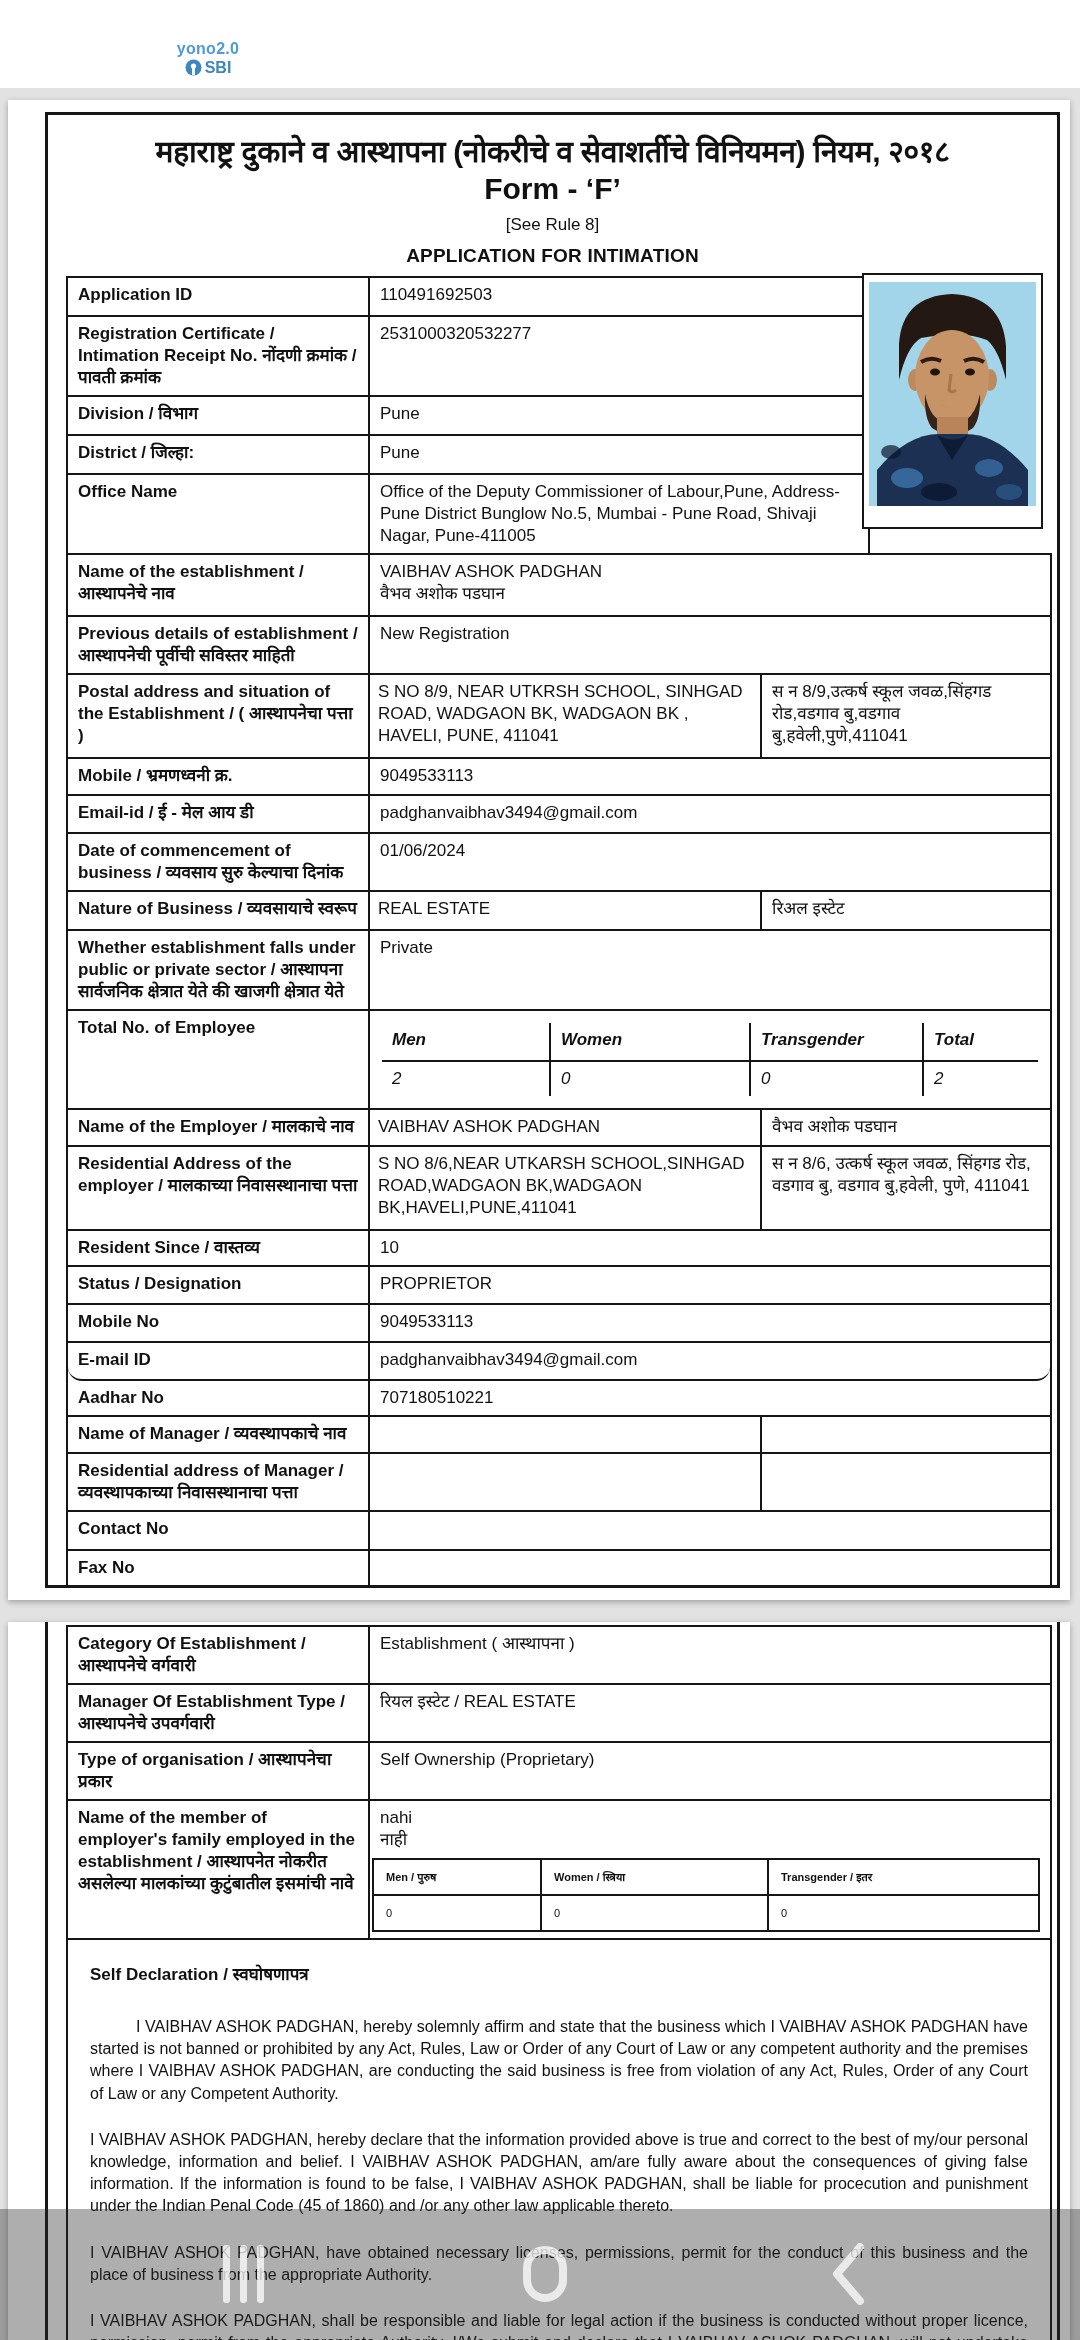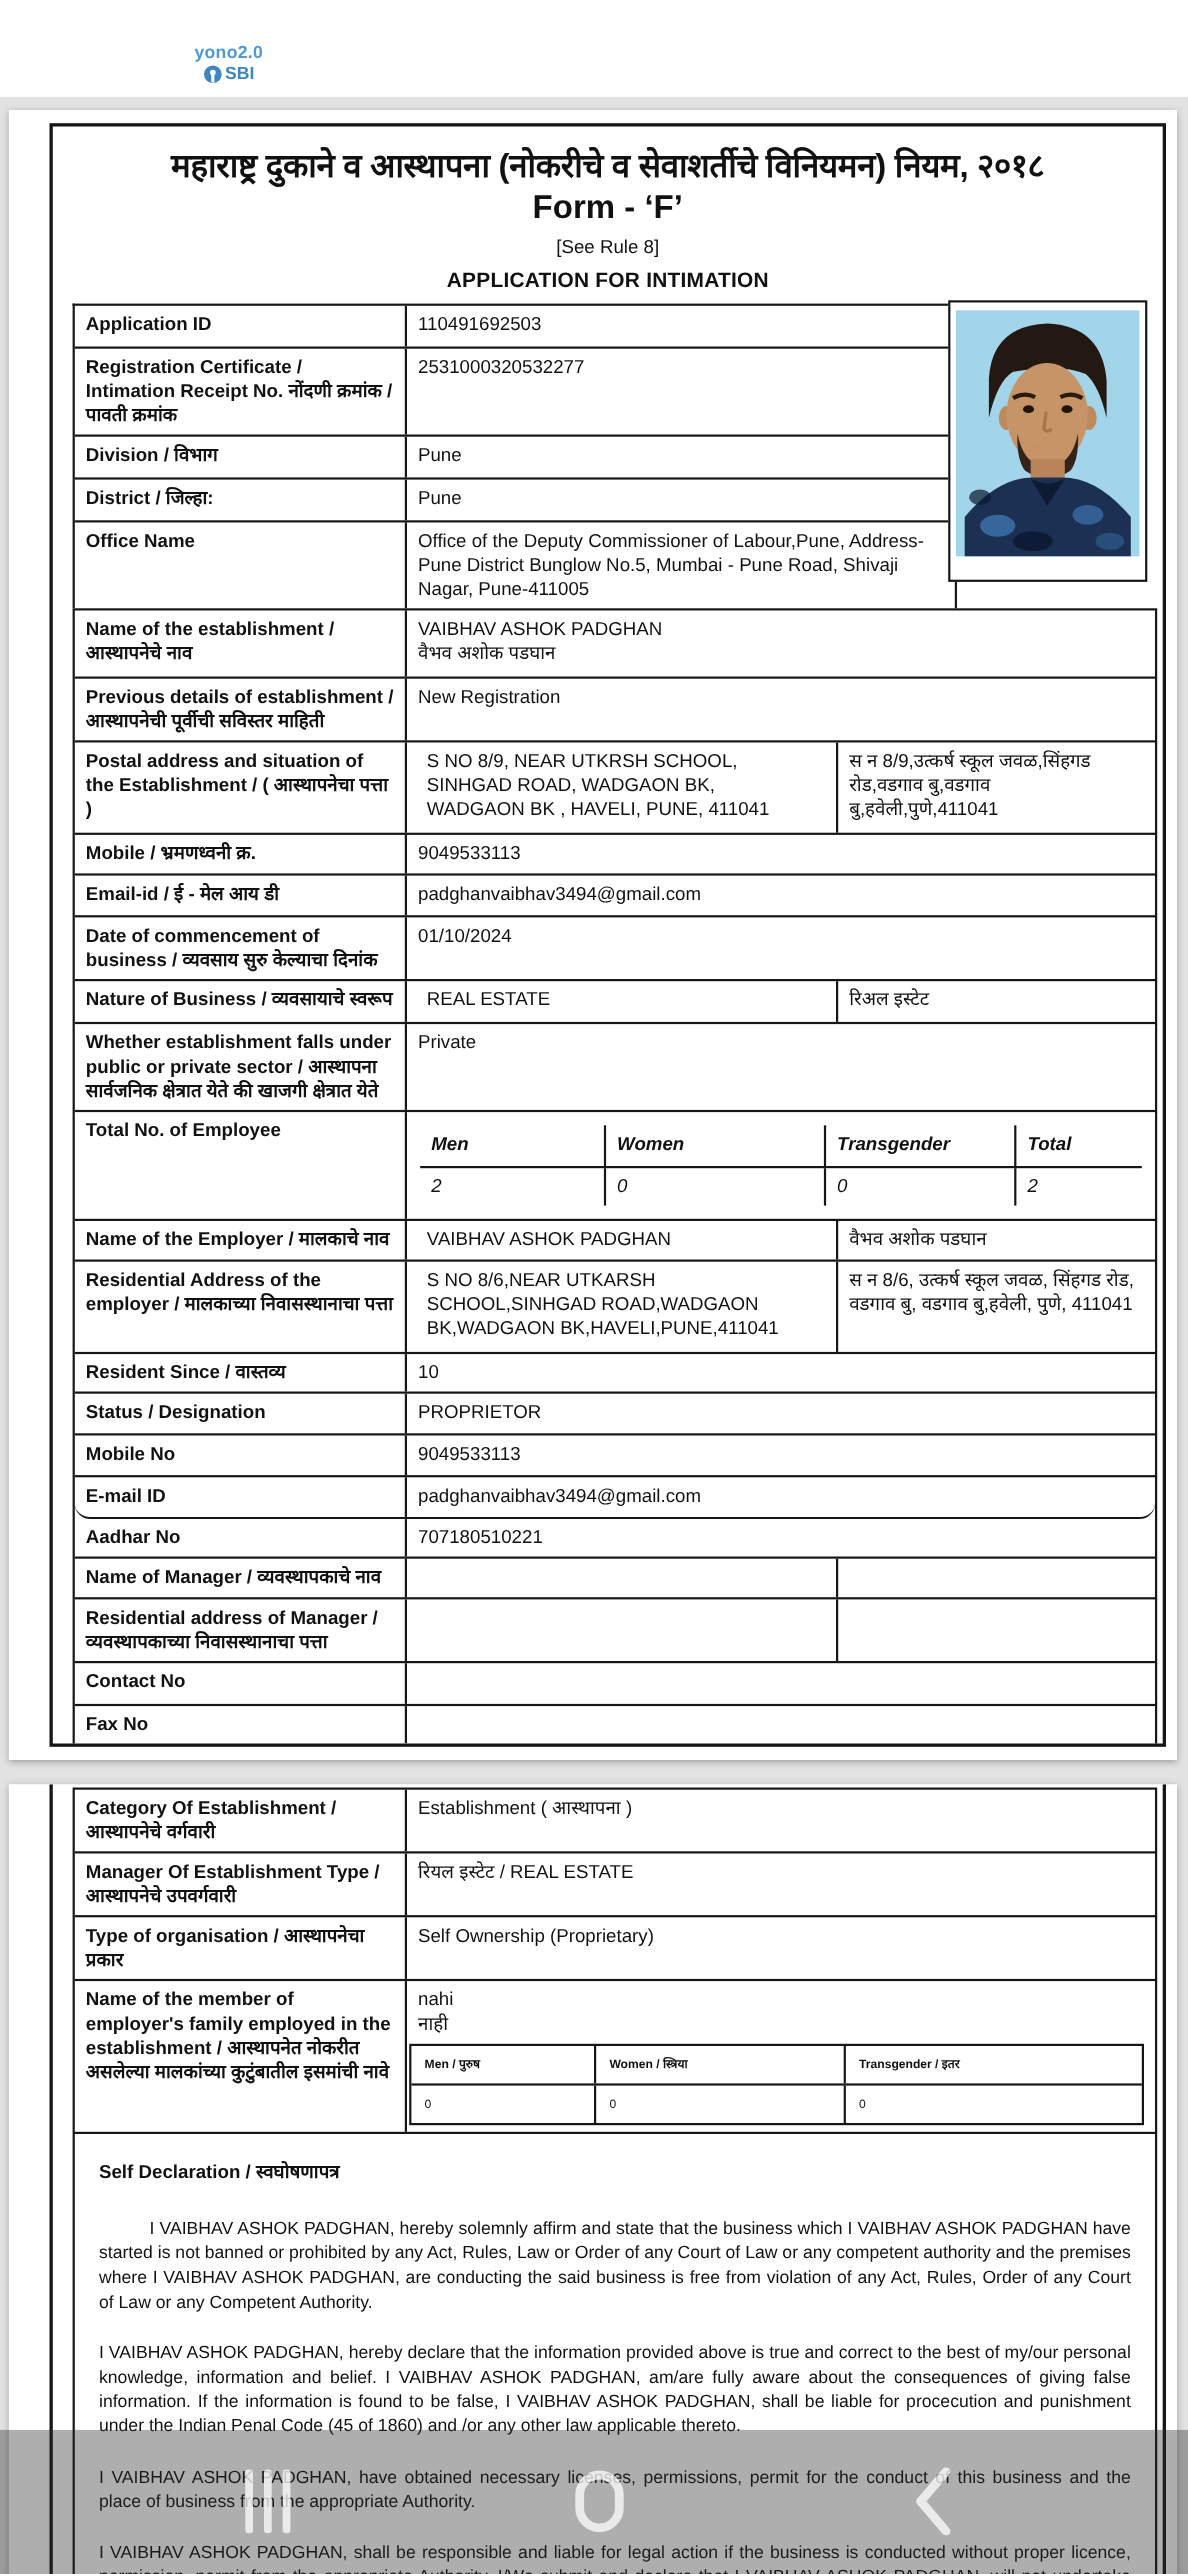--- a/index.html
+++ b/index.html
@@ -34,21 +34,21 @@
   .tbl-top{width:804px;border-bottom:none;}
   .tbl-main{width:986px;}
   .tbl-p2{width:986px;margin:3px 5px 0 18px;}
   .row{display:flex;border-bottom:2px solid #161616;box-sizing:border-box;}
   .row:last-child{border-bottom:none;}
   .tbl-main .row:last-child{border-bottom:2px solid #161616;}
   .cell{box-sizing:border-box;padding:6px 10px;font-size:17px;line-height:22px;}
   .lab{width:302px;border-right:2px solid #161616;font-weight:bold;flex:none;}
   .val{flex:1;display:flex;flex-direction:column;justify-content:flex-start;}
   .vsplit{flex:1;display:flex;padding:0;}
-  .v-en{width:392px;border-right:2px solid #161616;box-sizing:border-box;padding:6px 18px;font-size:17px;line-height:22px;flex:none;}
+  .v-en{width:392px;border-right:2px solid #161616;box-sizing:border-box;padding:6px 8px;font-size:17px;line-height:22px;flex:none;}
   .v-mr{flex:1;padding:6px 10px;font-size:17px;line-height:22px;}
   
   .emp{flex:1;display:flex;flex-direction:column;padding:12px;font-style:italic;}
   .emp-r{display:flex;flex:1;}
   .emp-r.h{border-bottom:2px solid #161616;min-height:37px;}
   .emp-c{box-sizing:border-box;border-right:2px solid #161616;padding:6px 10px;font-size:17px;line-height:22px;}
   .emp-c:last-child{border-right:none;}
   .emp-r.h .emp-c{font-weight:bold;}
   .ec1{width:169px;flex:none;}.ec2{width:200px;flex:none;}.ec3{width:173px;flex:none;}.ec4{flex:1;}
   
@@ -195,21 +195,21 @@
             </div>
             <div class="row" style="min-height: 38px;">
               <div class="cell lab">Email-id / ई - मेल आय डी</div>
               <div class="cell val">
                 <div>padghanvaibhav3494@gmail.com</div>
               </div>
             </div>
             <div class="row" style="min-height: 58px;">
               <div class="cell lab">Date of commencement of business / व्यवसाय सुरु केल्याचा दिनांक</div>
               <div class="cell val">
-                <div>01/10/2024</div>
+                <div>01/06/2024</div>
               </div>
             </div>
             <div class="row" style="min-height: 39px;">
               <div class="cell lab">Nature of Business / व्यवसायाचे स्वरूप</div>
               <div class="vsplit">
                 <div class="v-en">REAL ESTATE</div>
                 <div class="v-mr">रिअल इस्टेट</div>
               </div>
             </div>
             <div class="row" style="min-height: 80px;">

